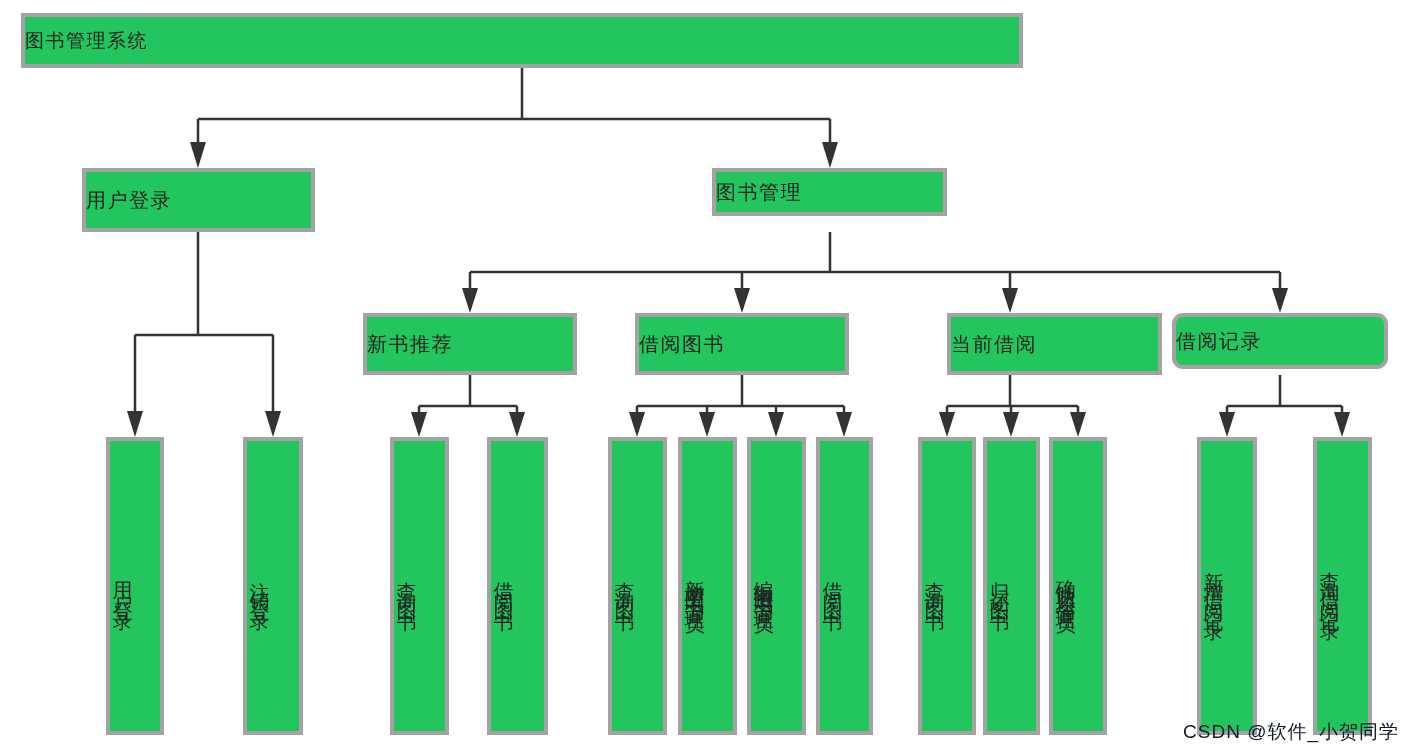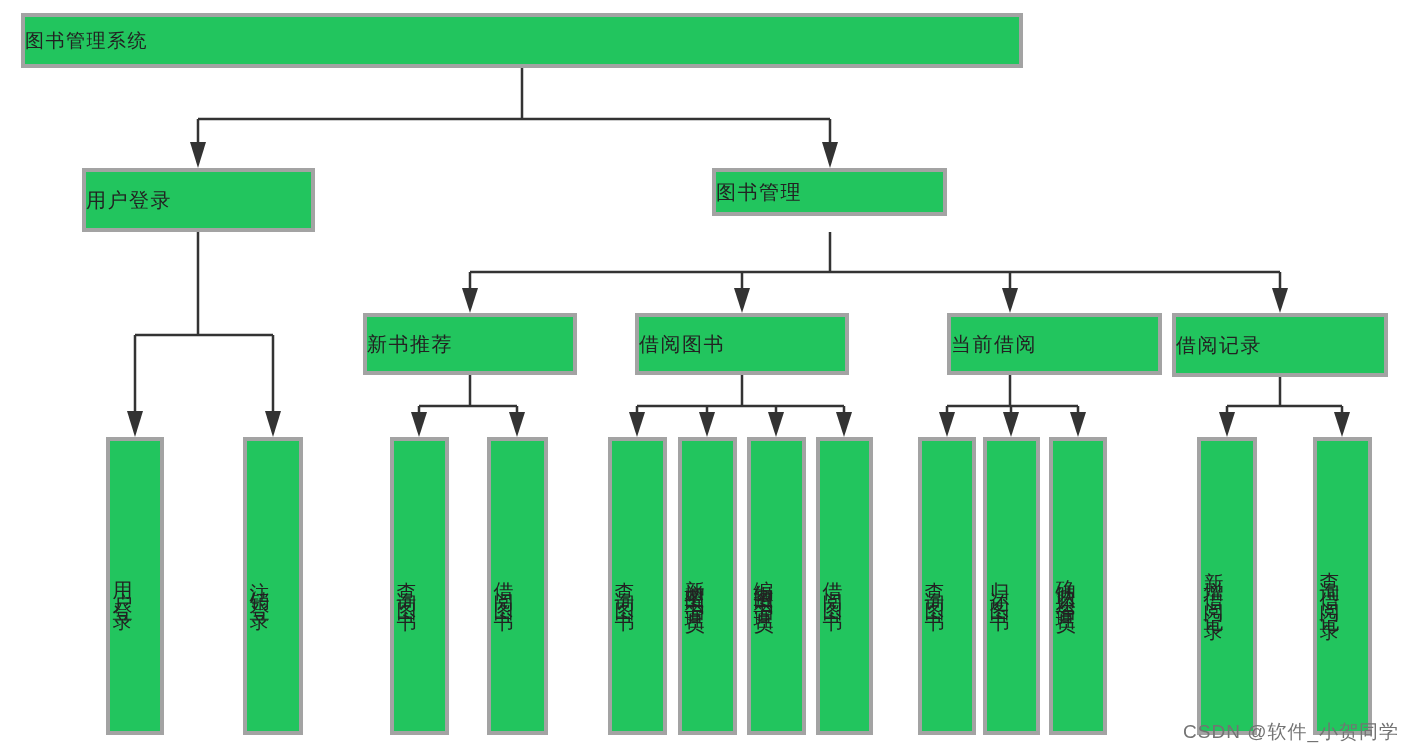--- a/index.html
+++ b/index.html
@@ -17,21 +17,21 @@
   }
   .hbox { font-size:20px; letter-spacing:1.5px; }
   .root-box { font-size:19px; }
   .leaf span {
     writing-mode:vertical-rl; text-orientation:mixed;
     font-size:20px; letter-spacing:10px; color:#222222; white-space:nowrap;
   }
   .leaf.tight span { letter-spacing:5px; }
   .watermark {
     position:absolute; right:6px; bottom:2px; z-index:2;
-    font-size:19px; color:#737373; letter-spacing:1px;
+    font-size:19px; color:#0f172a; letter-spacing:1px;
   }
 </style>
 </head>
 <body>
 
 <div class="stage">
 
   <svg class="connectors" width="1405" height="747" viewBox="0 0 1405 747">
     <g stroke="#333333" stroke-width="2.5" fill="none">
 
@@ -85,21 +85,21 @@
 
   <div class="box hbox" style="left:363px; top:313px; width:214px; height:62px;">
     <span>新书推荐</span>
   </div>
   <div class="box hbox" style="left:635px; top:313px; width:214px; height:62px;">
     <span>借阅图书</span>
   </div>
   <div class="box hbox" style="left:903px; top:313px; width:215px; height:62px;margin-left:44px;">
     <span>当前借阅</span>
   </div>
-  <div class="box hbox" style="left:1172px; top:313px; width:216px; height:64px;">
+  <div class="box hbox" style="left:1172px; top:313px; width:216px; height:56px;border-radius:11px;">
     <span>借阅记录</span>
   </div>
 
   <div class="box leaf" style="left:106px; top:437px; width:58px; height:298px;">
     <span>用户登录</span>
   </div>
   <div class="box leaf" style="left:243px; top:437px; width:60px; height:298px;">
     <span>注销登录</span>
   </div>
 

